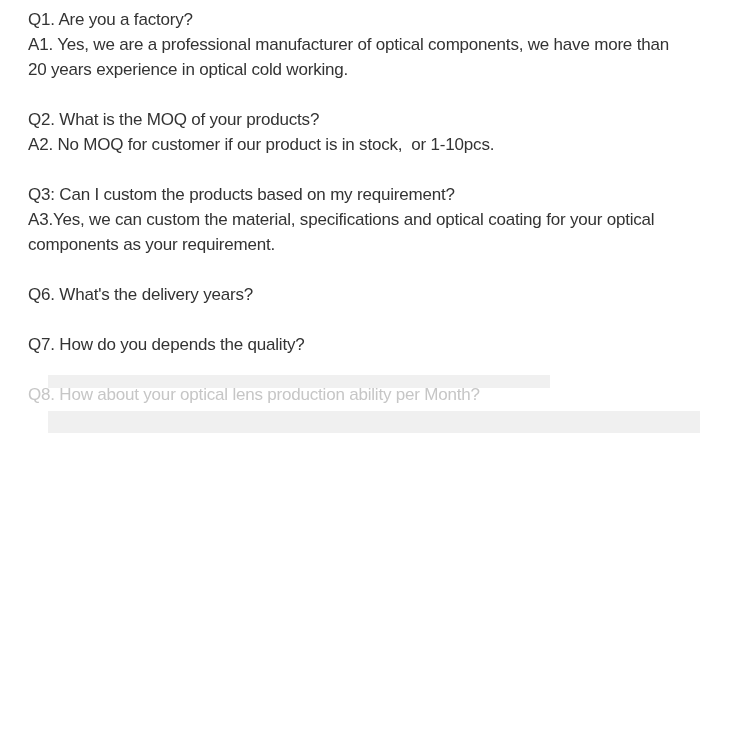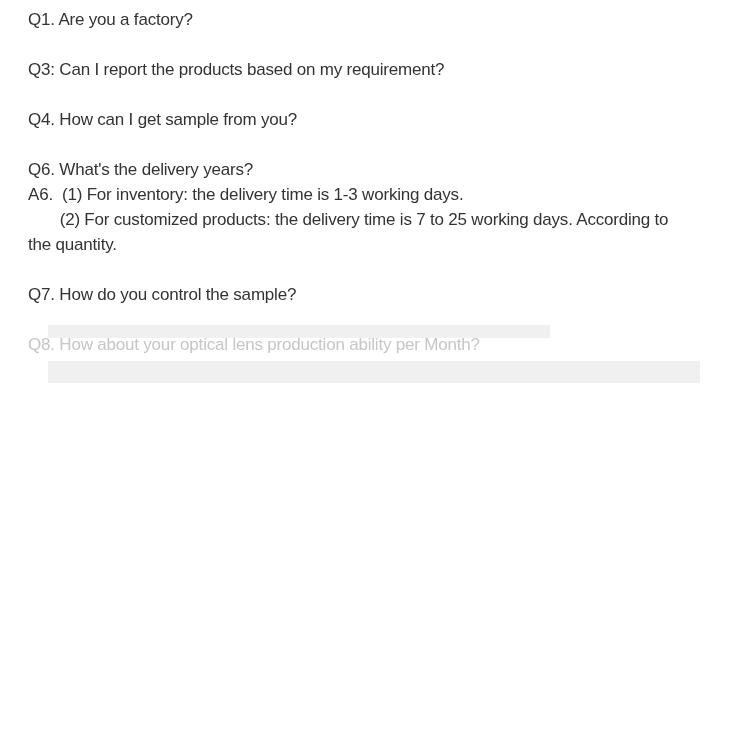--- a/index.html
+++ b/index.html
@@ -62,45 +62,47 @@
     height: 22px;
   }
 </style>
 </head>
 <body>
 
 <div class="doc">
 
   <div class="qa">
     <div class="q">Q1. Are you a factory?</div>
+    <div class="a">A1. Yes, we are a professional manufacturer of optical components, we have more than
+20 years experience in optical cold working.</div>
   </div>
 
   <div class="qa">
+    <div class="q">Q2. What is the MOQ of your products?</div>
+    <div class="a">A2. No MOQ for customer if our product is in stock,  or 1-10pcs.</div>
   </div>
 
   <div class="qa">
-    <div class="q">Q3: Can I report the products based on my requirement?</div>
+    <div class="q">Q3: Can I custom the products based on my requirement?</div>
+    <div class="a">A3.Yes, we can custom the material, specifications and optical coating for your optical
+components as your requirement.</div>
   </div>
 
   <div class="qa">
-    <div class="q">Q4. How can I get sample from you?</div>
   </div>
 
   <div class="qa">
   </div>
 
   <div class="qa">
     <div class="q">Q6. What's the delivery years?</div>
-    <div class="a">A6.  (1) For inventory: the delivery time is 1-3 working days.
-       (2) For customized products: the delivery time is 7 to 25 working days. According to
-the quantity.</div>
   </div>
 
   <div class="qa">
-    <div class="q">Q7. How do you control the sample?</div>
+    <div class="q">Q7. How do you depends the quality?</div>
   </div>
 
   <div class="qa faded">
     <div class="band band-q8"></div>
     <div class="band band-a8"></div>
     <div class="q">Q8. How about your optical lens production ability per Month?</div>
   </div>
 
 </div>
 

